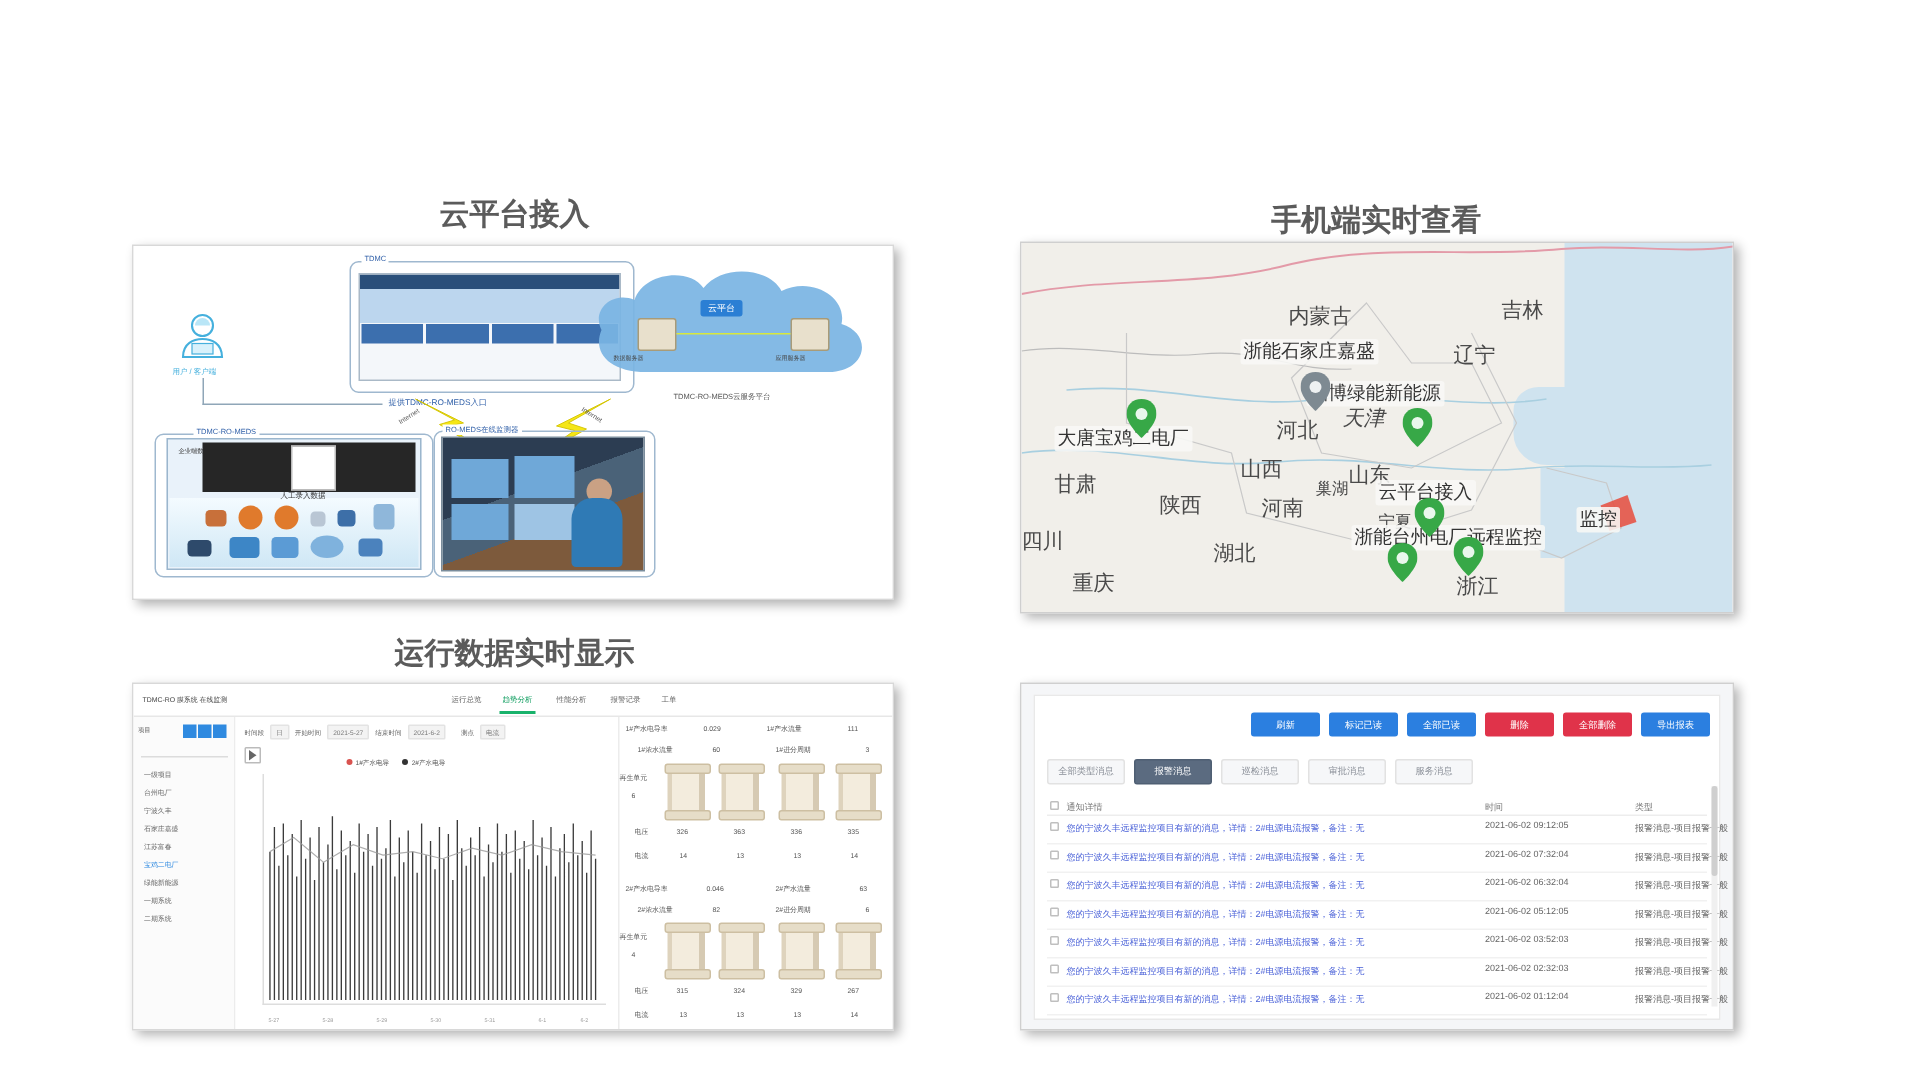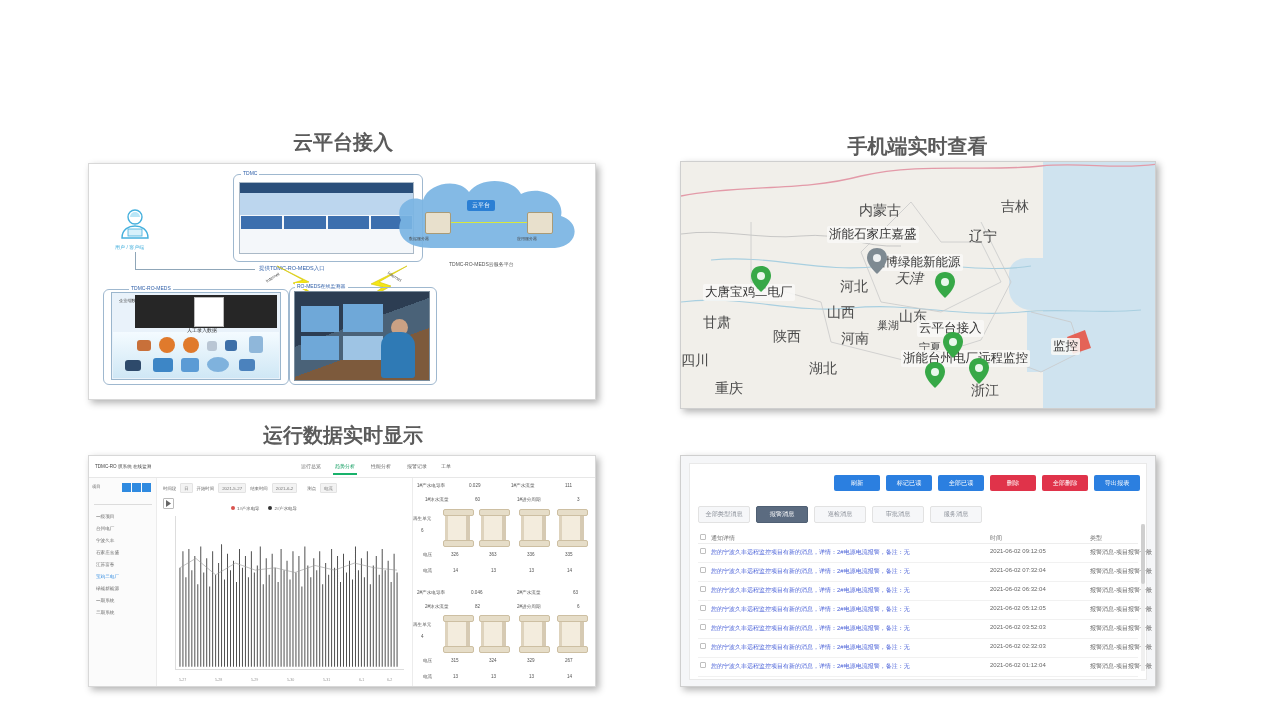--- a/index.html
+++ b/index.html
@@ -250,21 +250,21 @@
         <path d="M0 140 C60 132 110 152 170 146 C230 140 280 156 340 150 C380 146 420 152 460 148" fill="none" stroke="#a8cfe0" stroke-width="1.1"></path>
         <path d="M70 60 L70 120 L140 140 L150 180 L230 200 L300 178 L330 120 L300 60" fill="none" stroke="#c9c9c9" stroke-width="0.8"></path>
         <path d="M230 40 L260 80 L300 80 L320 120 L260 150 L200 140 L180 90 Z" fill="none" stroke="#c9c9c9" stroke-width="0.8"></path>
         <path d="M350 150 L390 160 L400 190 L360 210 L320 195" fill="none" stroke="#c9c9c9" stroke-width="0.8"></path>
         <path d="M386 175 L404 168 L410 186 L392 192 Z" fill="#e74c3c" opacity="0.85"></path>
       </svg>
 
       <div class="prov" style="left:178px; top:40px;">内蒙古</div>
       <div class="prov" style="left:320px; top:36px;">吉林</div>
       <div class="prov" style="left:288px; top:66px;">辽宁</div>
-      <div class="prov" style="left:159px; top:116px;">河北</div>
+      <div class="prov" style="left:170px; top:116px;">河北</div>
       <div class="prov" style="left:214px; top:108px;font-style:italic;">天津</div>
       <div class="prov" style="left:146px; top:142px;">山西</div>
       <div class="prov" style="left:218px; top:146px;">山东</div>
       <div class="prov" style="left:22px; top:152px;">甘肃</div>
       <div class="prov" style="left:92px; top:166px;">陕西</div>
       <div class="prov" style="left:160px; top:168px;">河南</div>
       <div class="prov" style="left:128px; top:198px;">湖北</div>
       <div class="prov" style="left:0px; top:190px;">四川</div>
       <div class="prov" style="left:34px; top:218px;">重庆</div>
       <div class="prov" style="left:290px; top:220px;">浙江</div>

